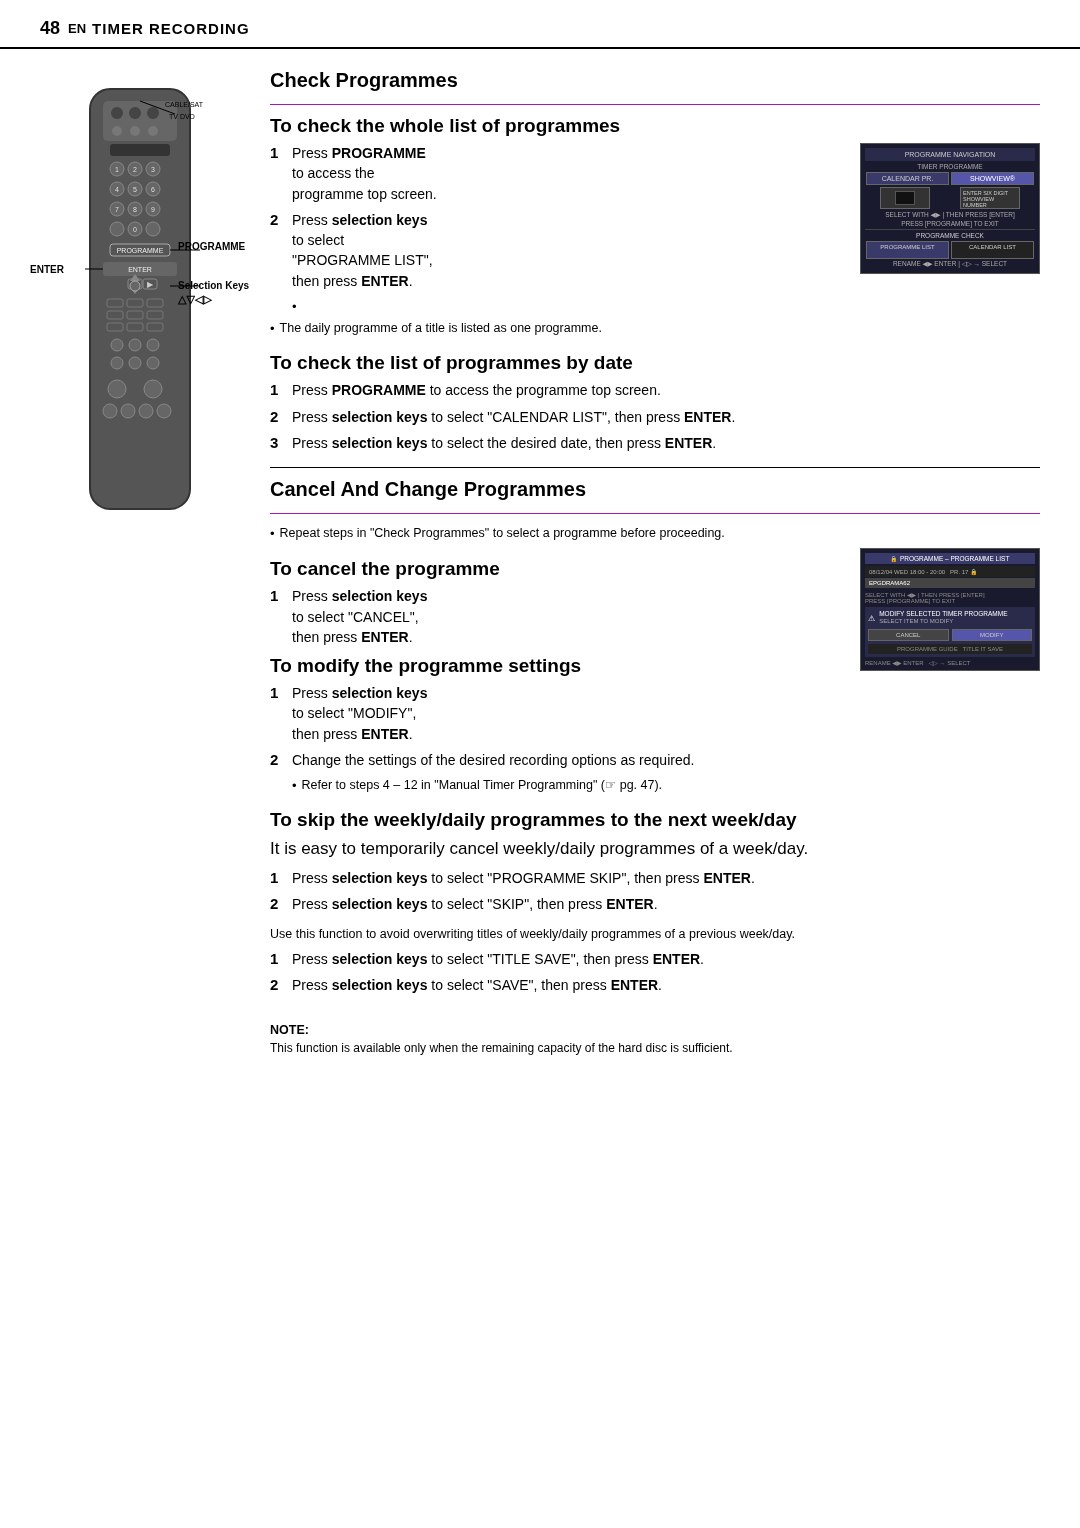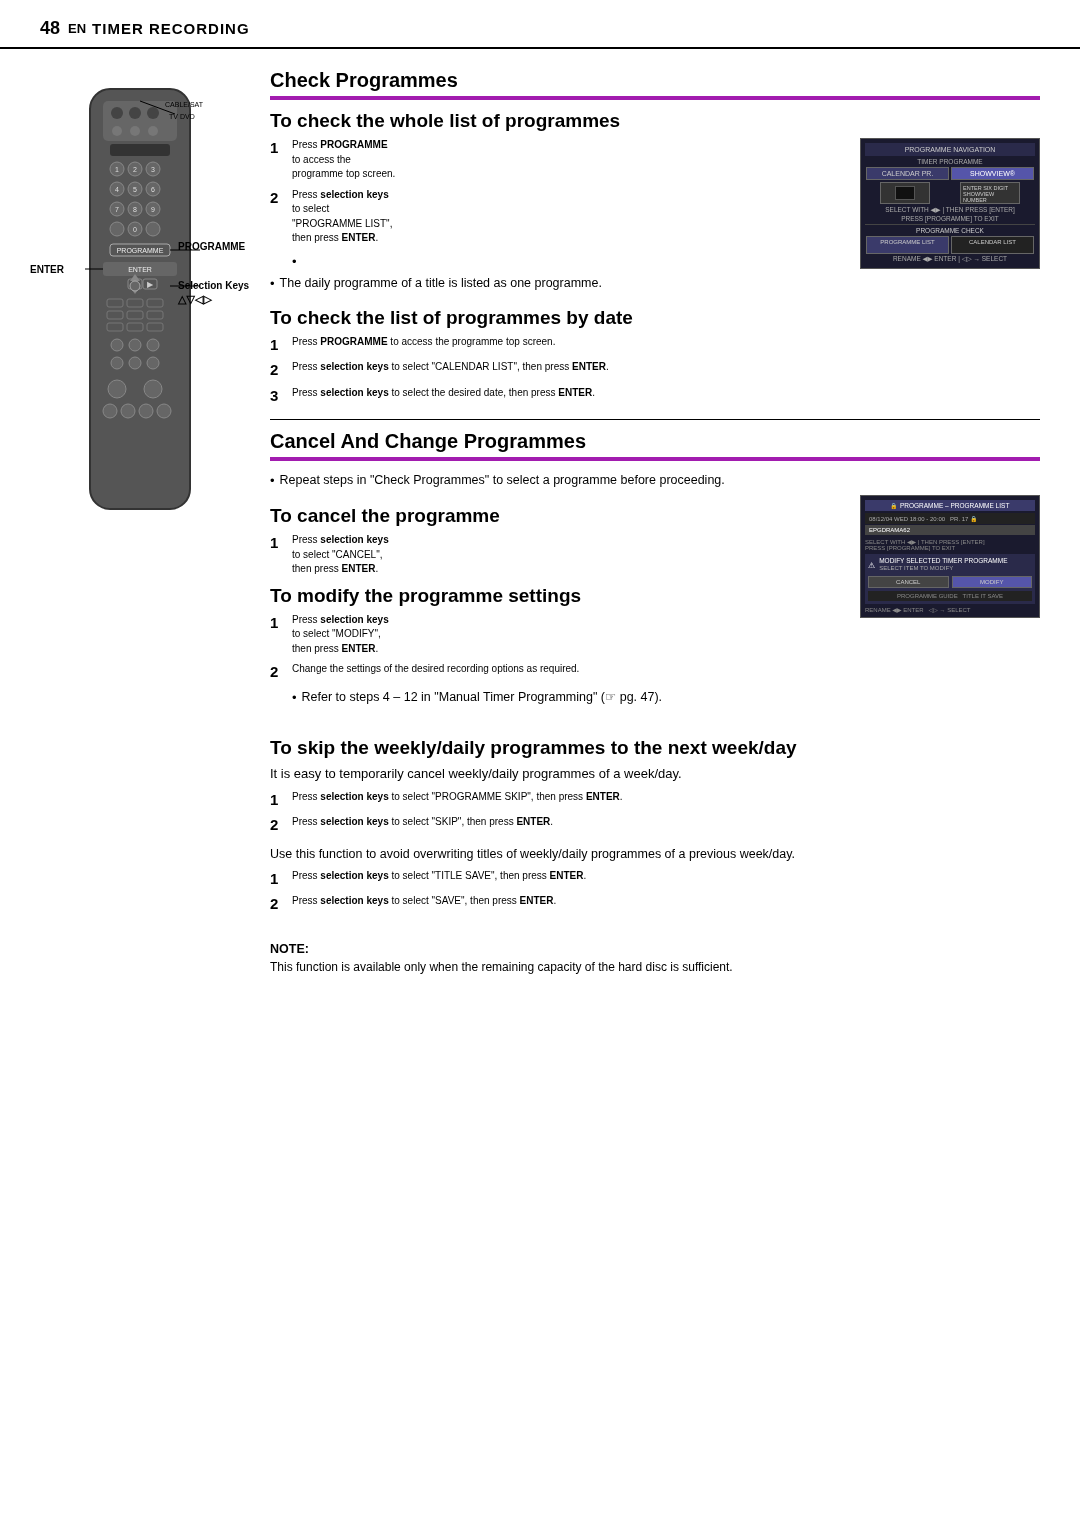--- a/index.html
+++ b/index.html
@@ -54,22 +54,22 @@
     .right-column {
       flex: 1;
       min-width: 0;
     }
 
     
     .section-title {
       font-size: 20px;
       font-weight: bold;
       margin-bottom: 10px;
-      border-bottom: 4px solid #a21caf;
-      padding-bottom: 4px;
+      border-bottom: 1px solid #a21caf;
+      padding-bottom: 12px;
     }
 
     .subsection-title {
       font-size: 19px;
       font-weight: bold;
       margin-bottom: 6px;
       margin-top: 10px;
     }
 
     
@@ -79,21 +79,21 @@
       align-items: flex-start;
     }
     .step-number {
       font-size: 15px;
       font-weight: bold;
       min-width: 18px;
       margin-right: 4px;
       line-height: 1.3;
     }
     .step-text {
-      font-size: 10px;
+      font-size: 14px;
       line-height: 1.45;
       flex: 1;
     }
     .step-text b { font-weight: bold; }
 
     .bullet-item {
       display: flex;
       margin-bottom: 5px;
       align-items: flex-start;
     }
@@ -547,25 +547,25 @@
                 <div class="confirm-btn">CANCEL</div>
                 <div class="confirm-btn active">MODIFY</div>
               </div>
               <div style="margin-top:3px; background:#222; padding:2px; font-size:6px; color:#888; text-align:center;">PROGRAMME GUIDE &nbsp; TITLE IT SAVE</div>
             </div>
             <div style="font-size:6px; color:#888; margin-top:2px;">RENAME ◀▶ ENTER &nbsp; ◁▷ → SELECT</div>
           </div>
         </div>
       </div>
 
-      <div class="subsection" style="margin-top:26px;">
+      <div class="subsection" style="margin-top:10px;">
         <div class="subsection-title">
           <b>To skip the weekly/daily programmes to the next week/day</b>
         </div>
-        <p style="font-size:13px; margin-bottom:6px; line-height:1.45;">It is easy to temporarily cancel weekly/daily programmes of a week/day.</p>
+        <p style="font-size:17px; margin-bottom:6px; line-height:1.45;">It is easy to temporarily cancel weekly/daily programmes of a week/day.</p>
         <div class="step">
           <span class="step-number">1</span>
           <span class="step-text">Press <b>selection keys</b> to select "PROGRAMME SKIP", then press <b>ENTER</b>.</span>
         </div>
         <div class="step">
           <span class="step-number">2</span>
           <span class="step-text">Press <b>selection keys</b> to select "SKIP", then press <b>ENTER</b>.</span>
         </div>
       </div>
 

